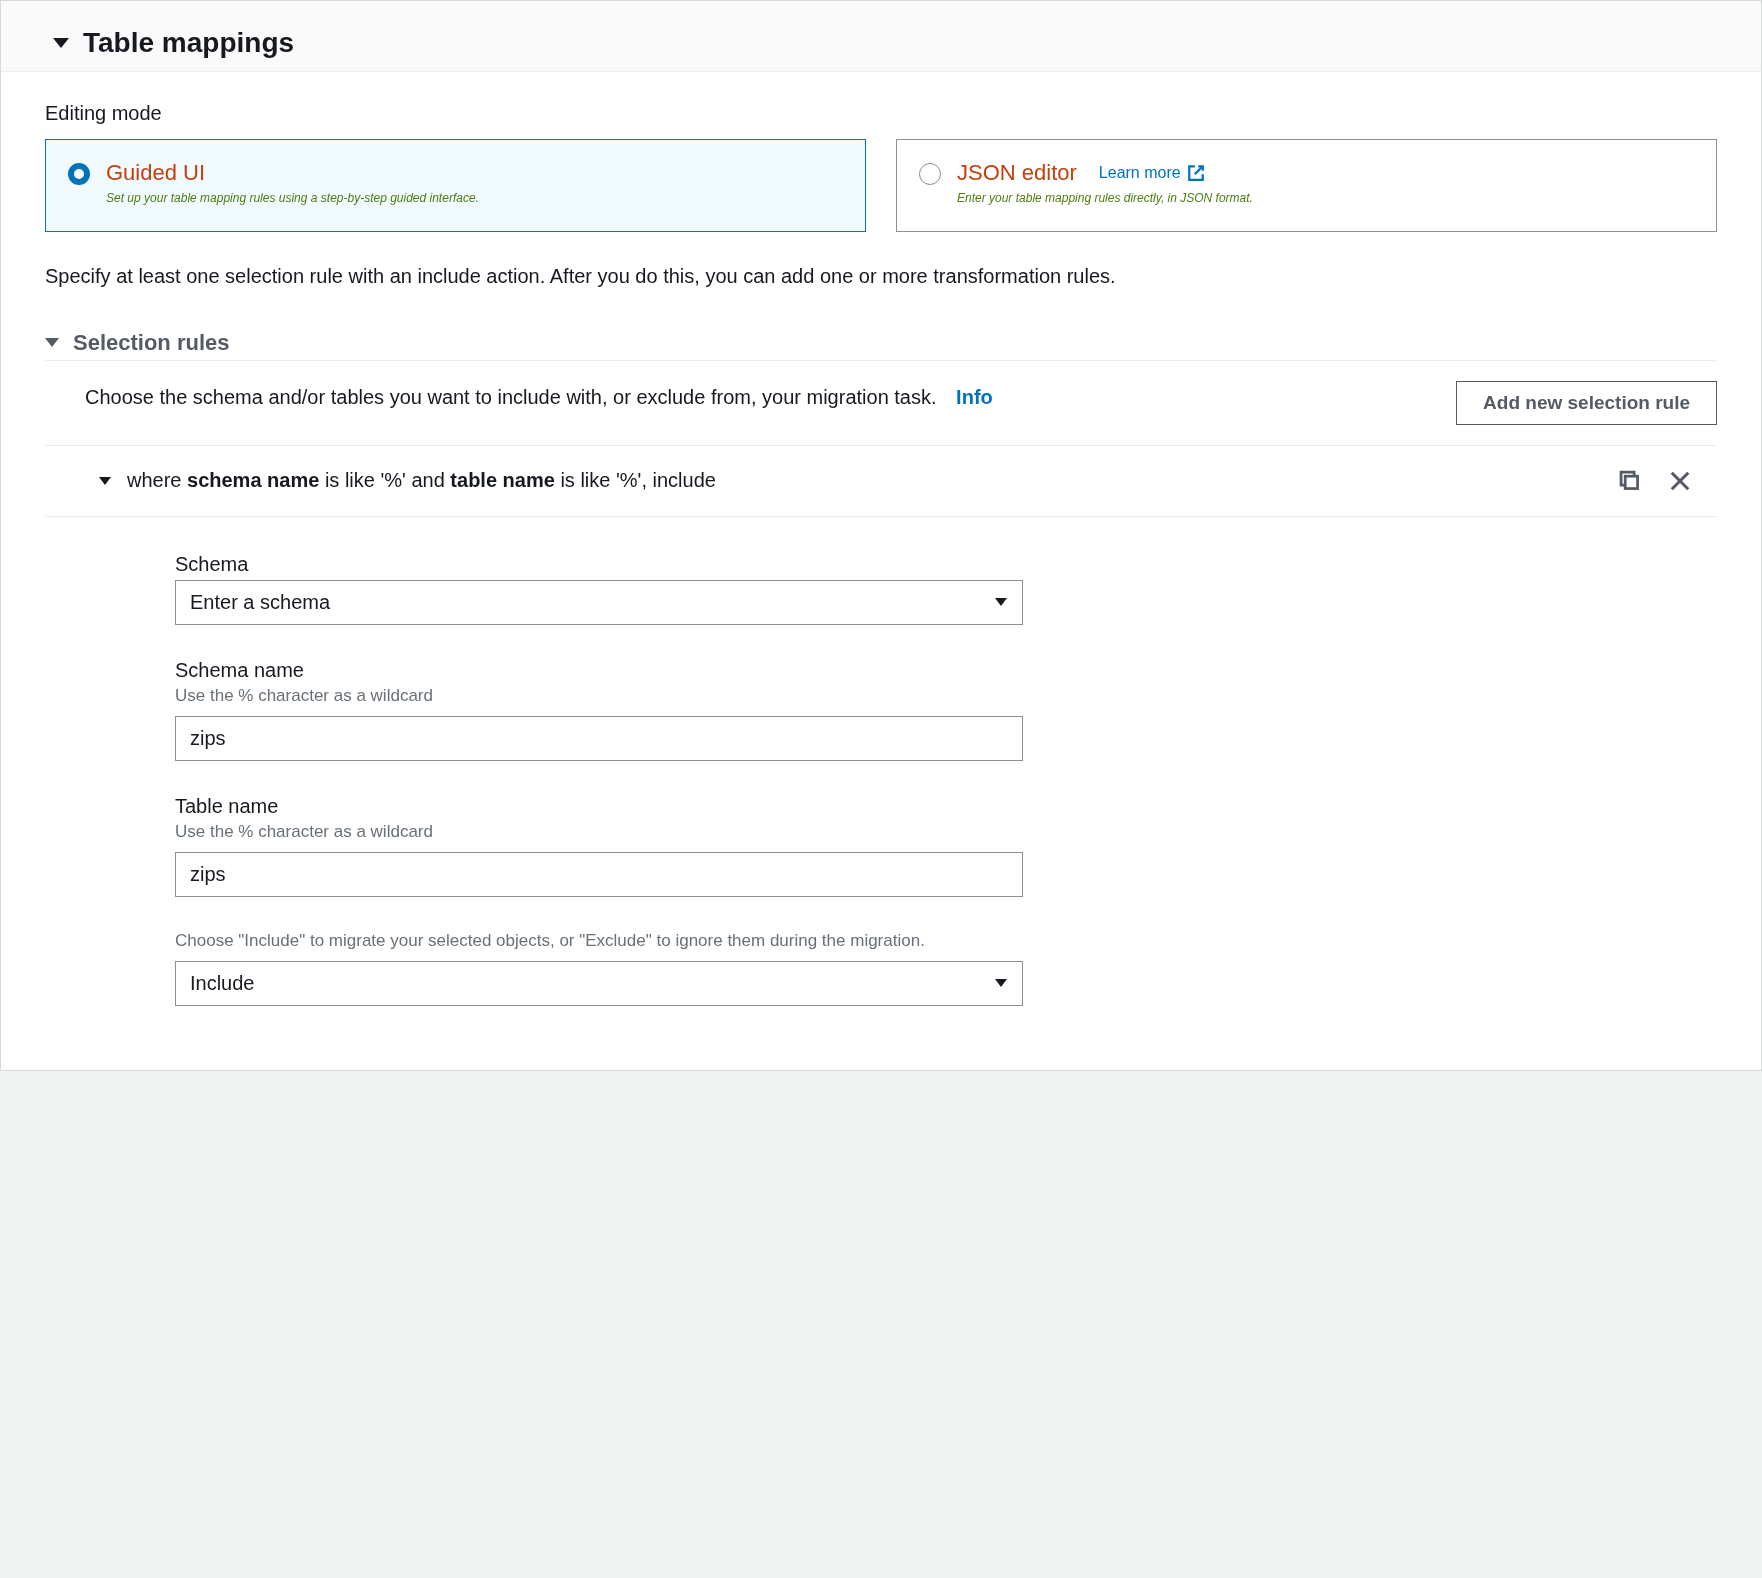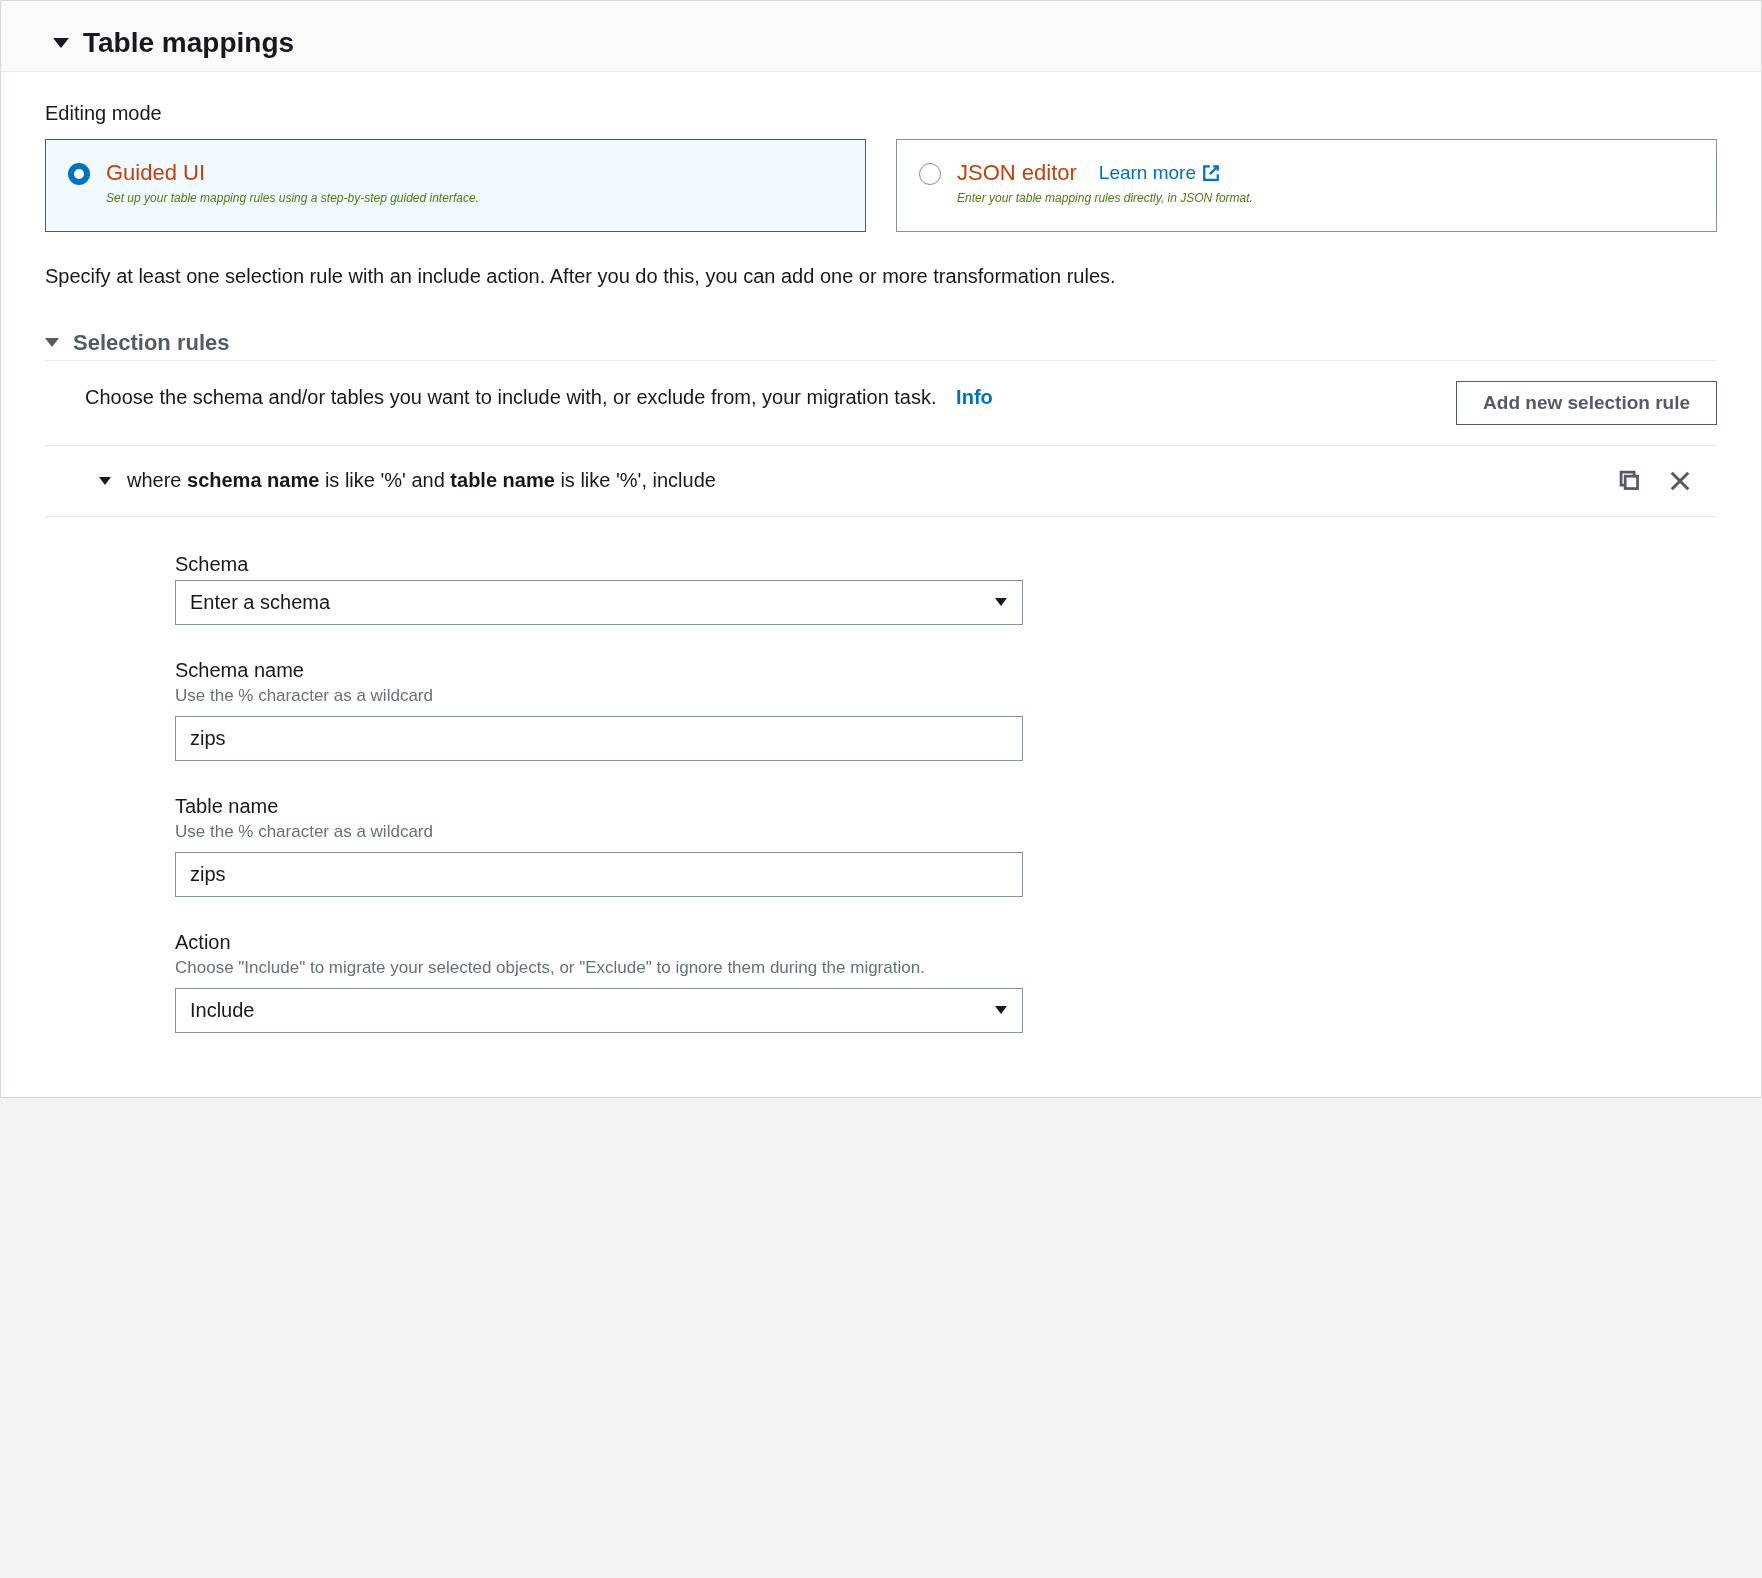--- a/index.html
+++ b/index.html
@@ -110,21 +110,21 @@
     }
     .radio-tile-desc {
       font-size: 12px;
       color: #4d7c0f;
       margin-top: 4px;
       line-height: 1.4;
       font-style: italic;
     }
     .learn-more-link {
       color: #0073bb;
-      font-size: 19px;
+      font-size: 16px;
       text-decoration: none;
       display: inline-flex;
       align-items: center;
       gap: 6px;
     }
     .external-icon {
       width: 18px;
       height: 18px;
     }
     .info-para {
@@ -348,21 +348,20 @@
           <input type="text" class="form-control" value="zips" style="">
         </div>
 
         <div class="form-group">
           <label class="form-label">Table name</label>
           <div class="form-hint">Use the % character as a wildcard</div>
           <input type="text" class="form-control" value="zips" style="">
         </div>
 
         <div class="form-group">
-          <label class="form-label">Action</label>
           <div class="form-hint">Choose "Include" to migrate your selected objects, or "Exclude" to ignore them during the migration.</div>
           <div class="select-wrap">
             <button class="form-control">Include</button>
             <span class="select-caret caret-xs"></span>
           </div>
         </div>
 
       </div>
     </div>
 

